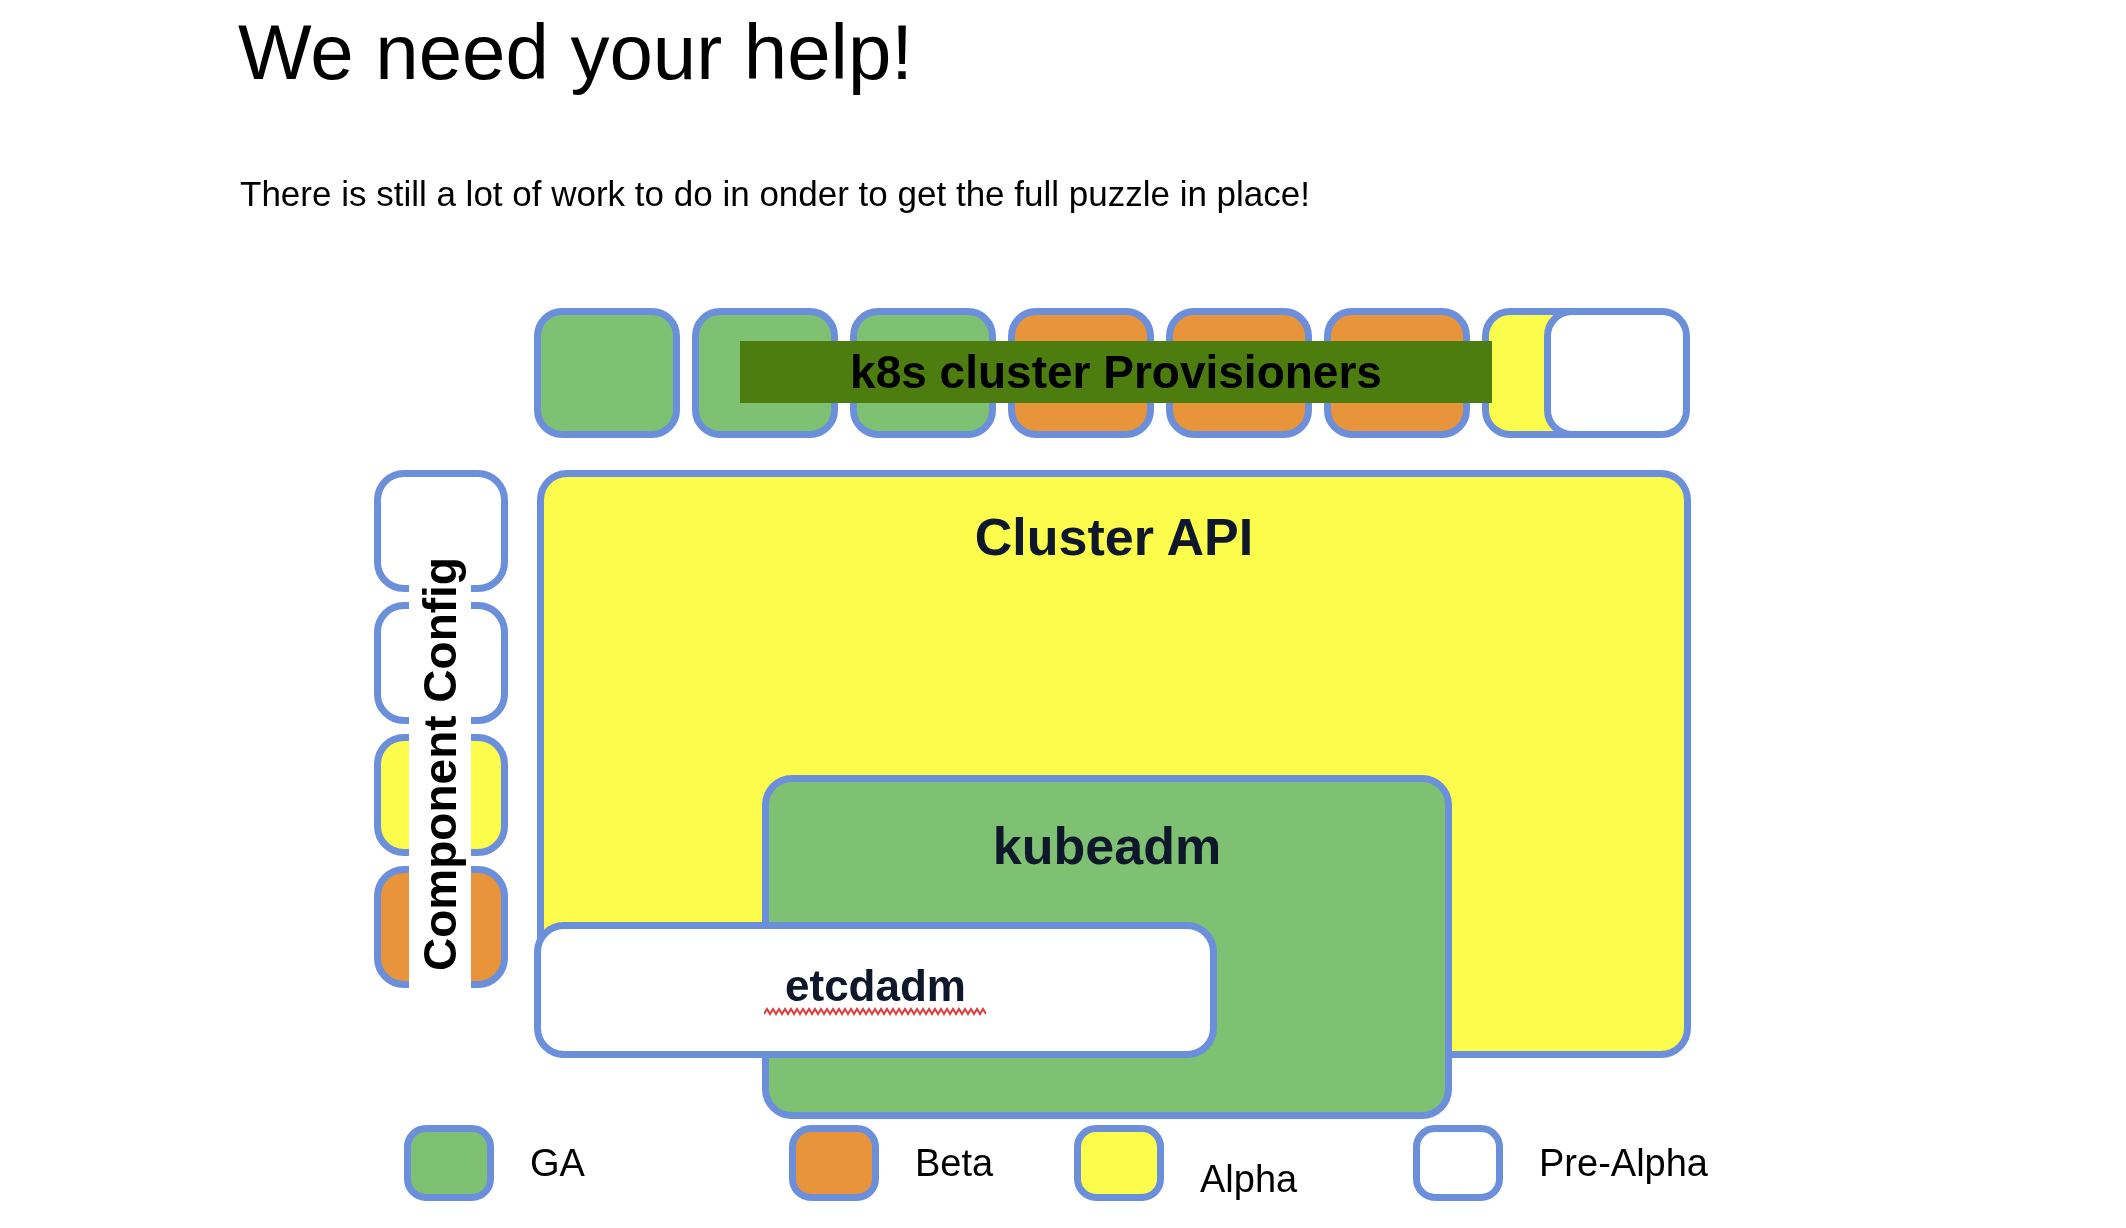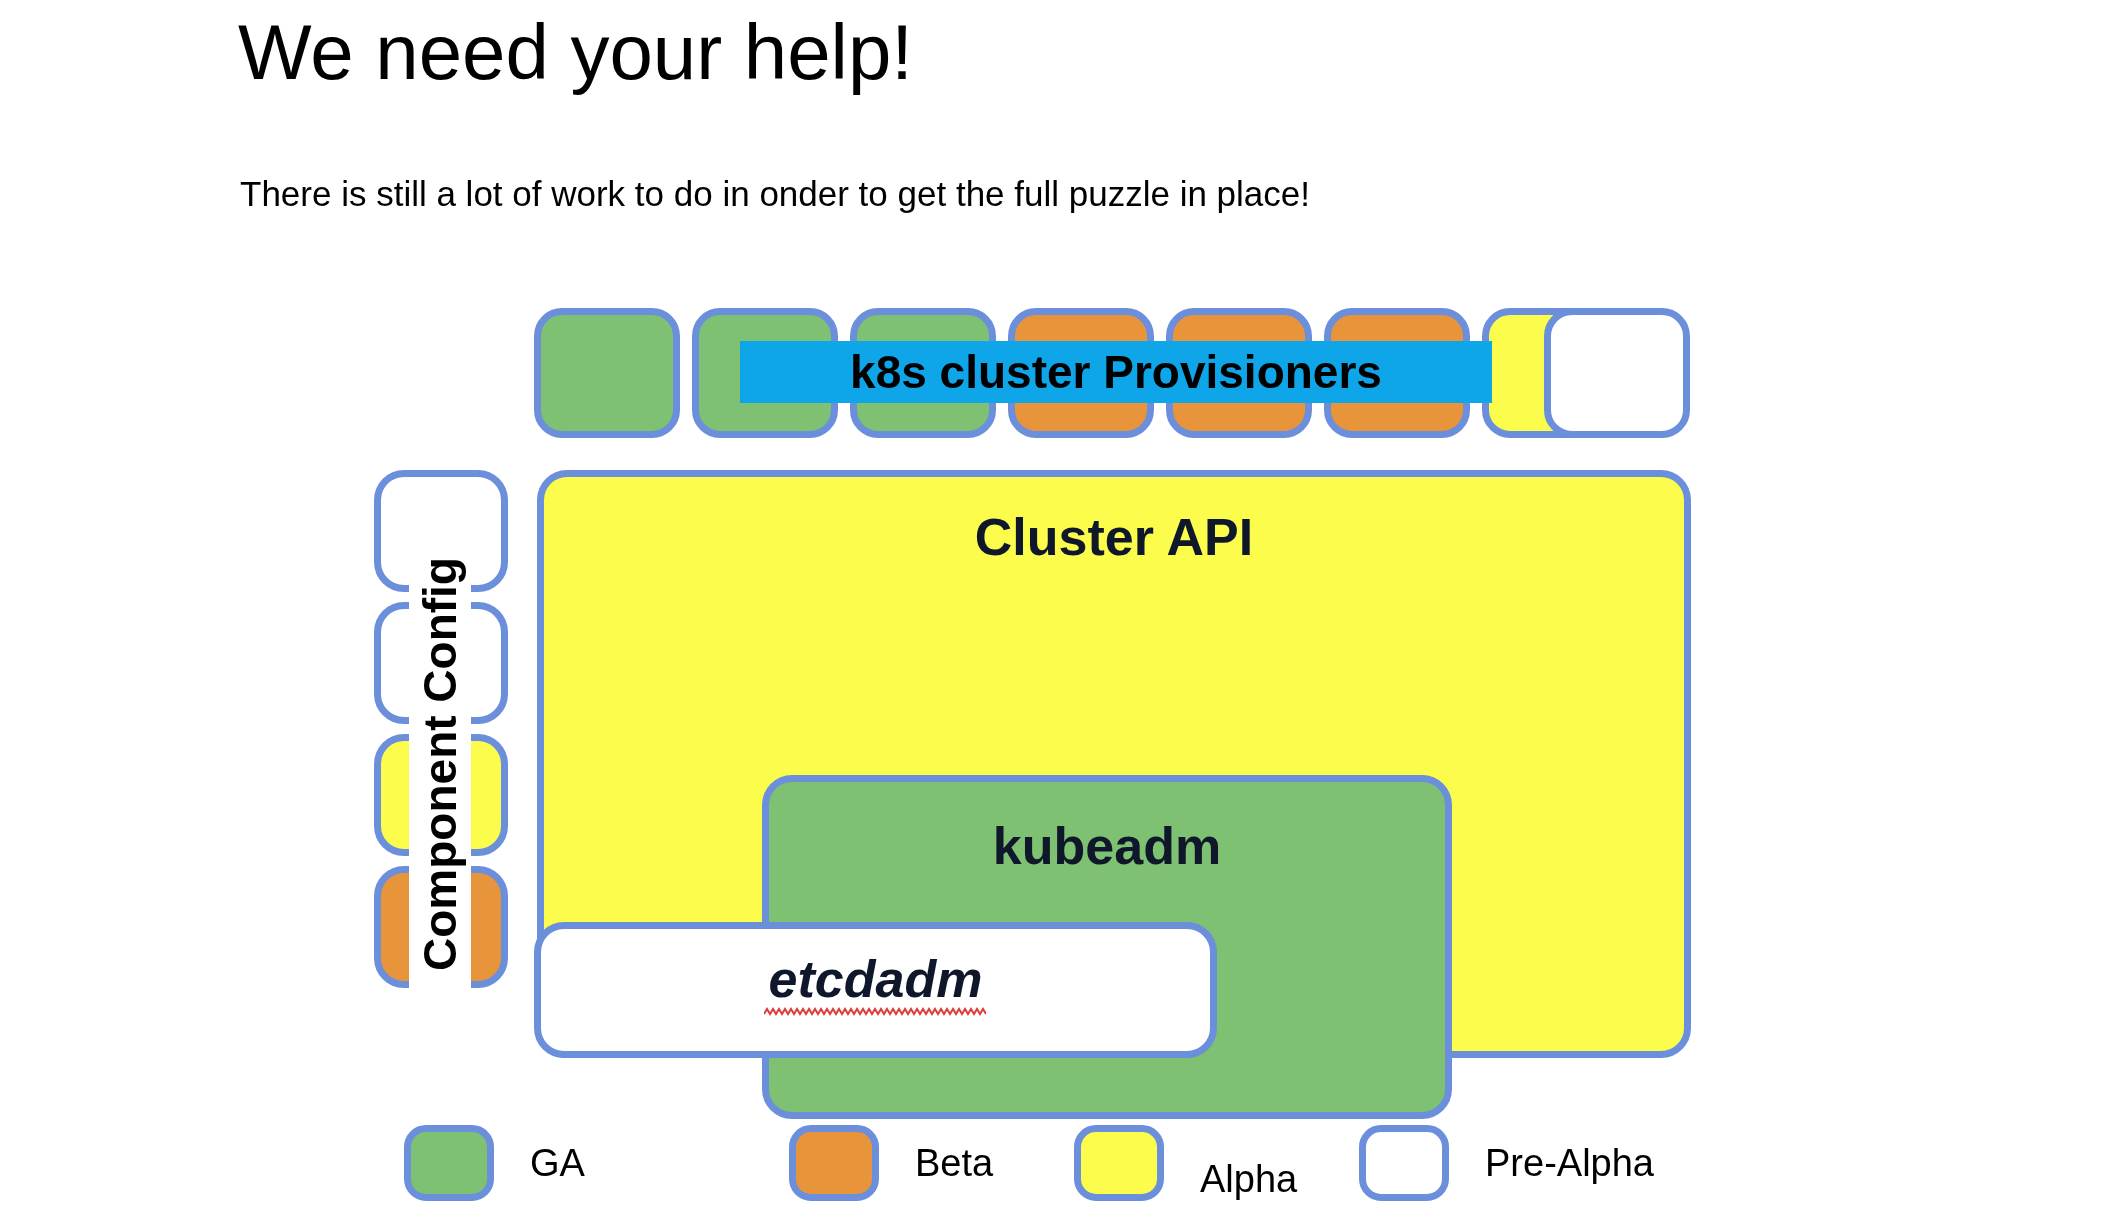--- a/index.html
+++ b/index.html
@@ -71,21 +71,21 @@
     top: 0;
     height: 130px;
     border-radius: 28px;
   }
   #provisioner-title-band {
     position: absolute;
     left: 740px;
     top: 341px;
     width: 752px;
     height: 62px;
-    background: #0ea5e9;
+    background: #4d7c0f;
     display: flex;
     align-items: center;
     justify-content: center;
     font-size: 46px;
     font-weight: bold;
     color: #000;
     white-space: nowrap;
     z-index: 30;
   }
 
@@ -155,21 +155,21 @@
     border-radius: 30px;
   }
   #box-kubeadm .pbox-label { top: 34px; font-size: 52px; }
 
   #box-etcdadm {
     left: 534px; top: 922px;
     width: 683px; height: 136px;
     z-index: 16;
     border-radius: 30px;
   }
-  #box-etcdadm .pbox-label { top: 20px; font-size: 52px; font-style: italic; }
+  #box-etcdadm .pbox-label { top: 32px; font-size: 44px; }
 
   #etcdadm-spellcheck {
     position: absolute;
     left: 764px;
     top: 1007px;
     width: 222px;
     height: 9px;
     z-index: 20;
   }
 
@@ -197,21 +197,21 @@
   }
   .legend-text {
     margin-left: 36px;
     font-size: 38px;
     color: #000;
     white-space: nowrap;
   }
   #legend-item-0 { left: 0px; }
   #legend-item-1 { left: 385px; }
   #legend-item-2 { left: 670px; align-items: flex-end; }
-  #legend-item-3 { left: 955px; text-align: right; }
+  #legend-item-3 { left: 1009px; text-align: right; }
 </style>
 </head>
 <body>
 
 <div id="slide-title">We need your help!</div>
 
 <div id="slide-subtitle">There is still a lot of work to do in onder to get the full puzzle in place!</div>
 
 <div id="provisioner-strip">
   <div class="pbox fill-ga" style="left:0px;   width:146px;"></div>

